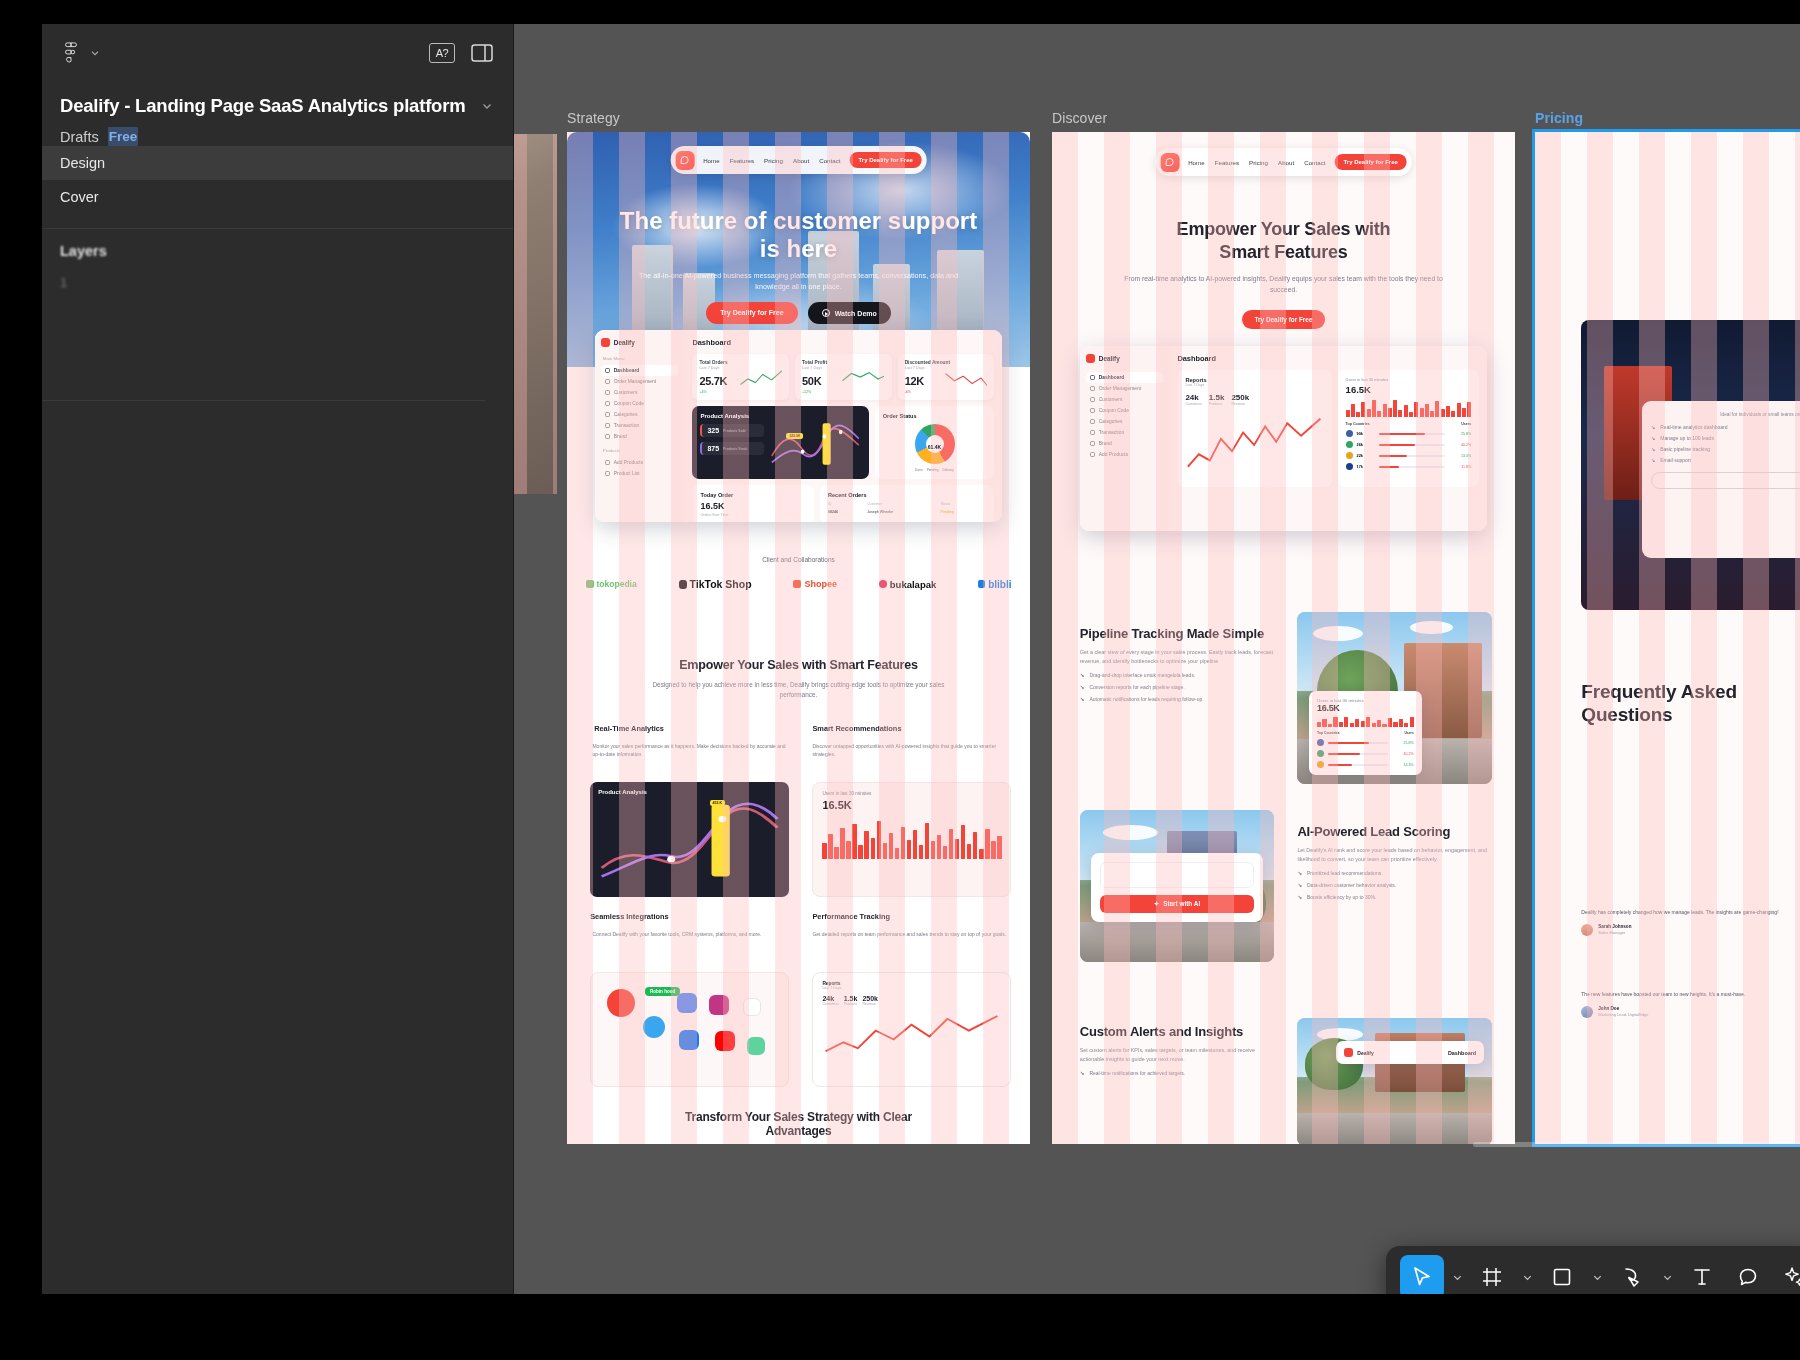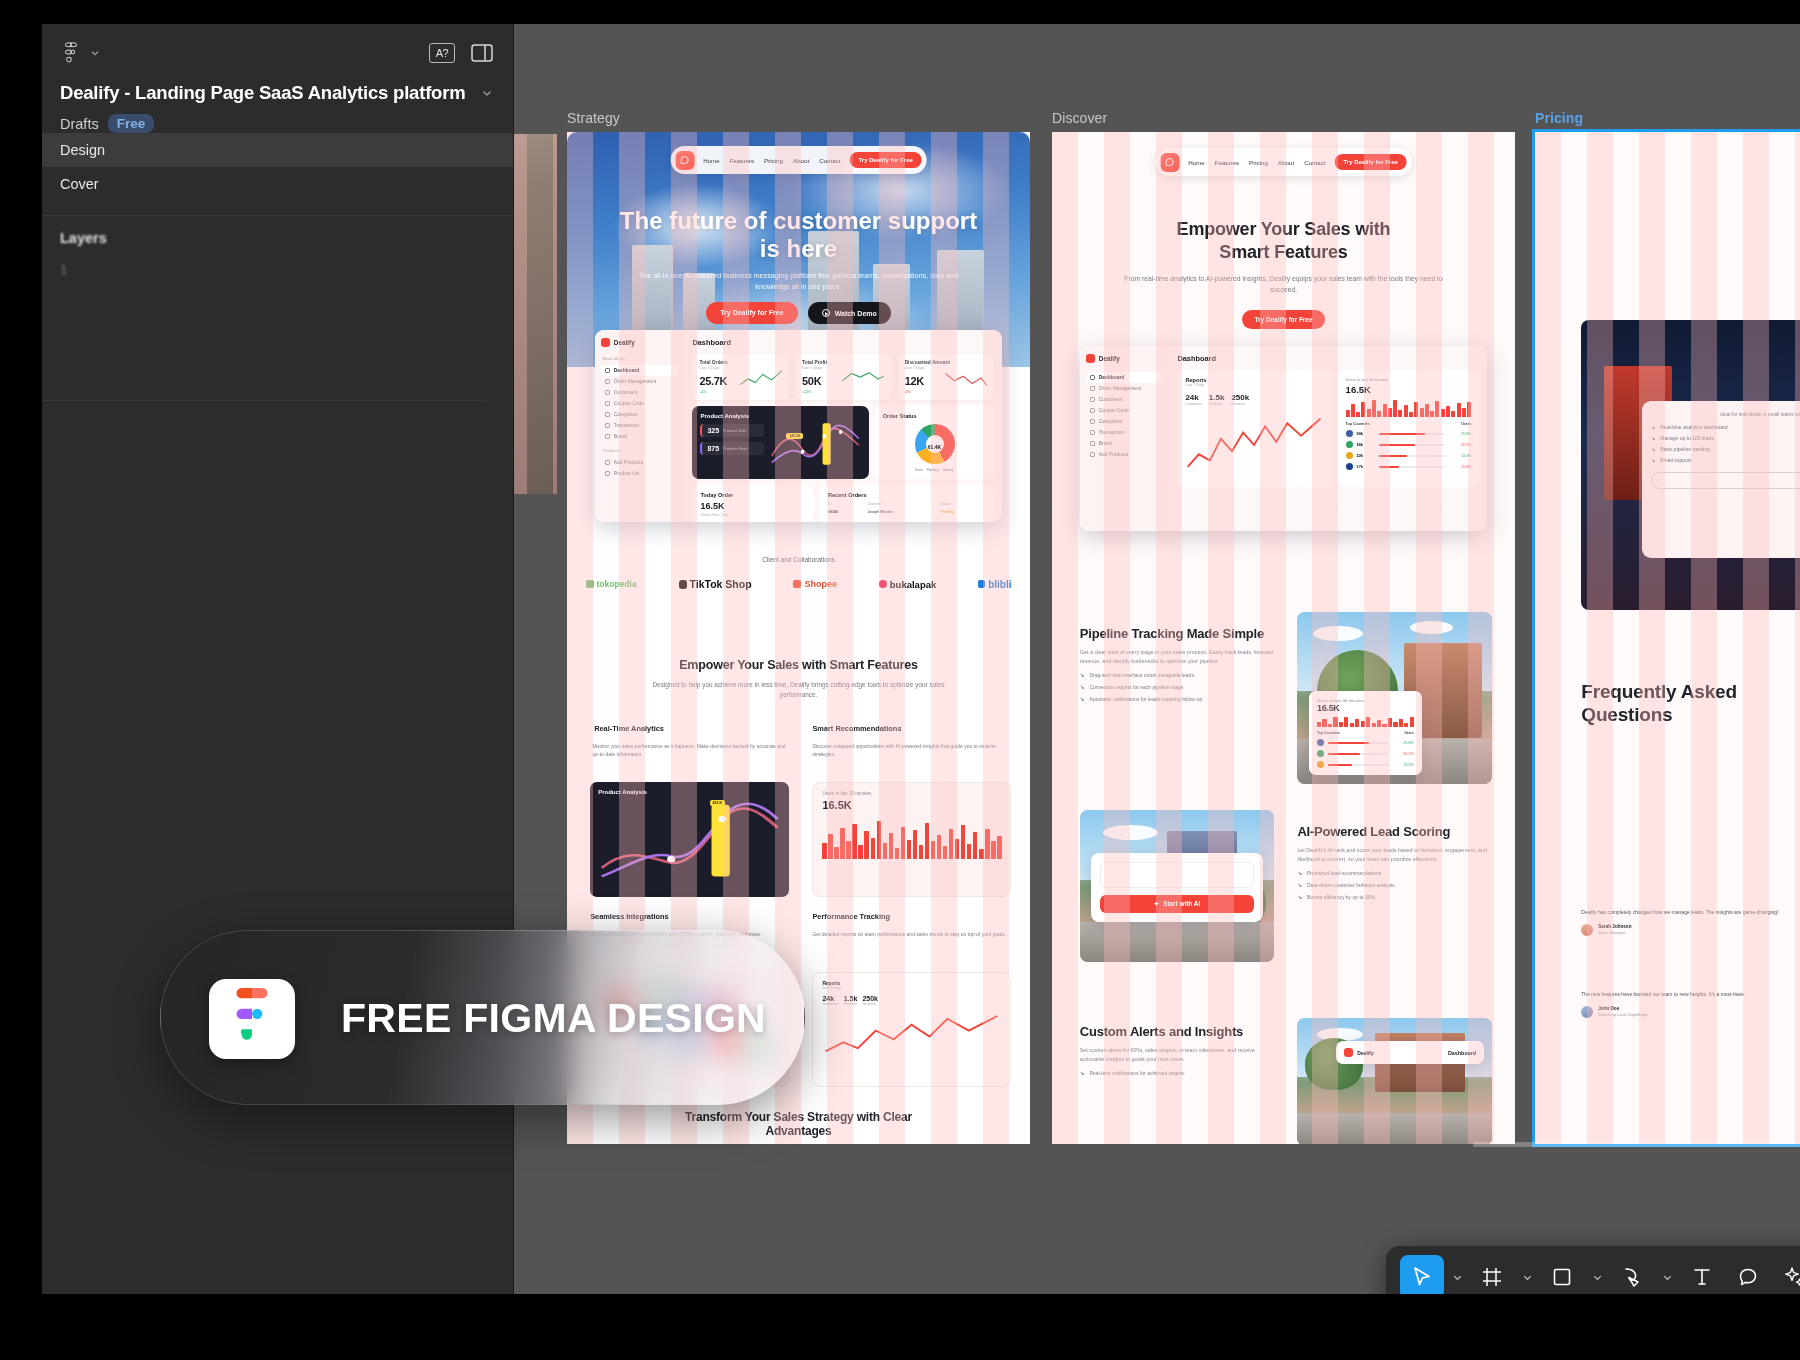--- a/index.html
+++ b/index.html
@@ -19,28 +19,28 @@
   .lp-top { height:58px; display:flex; align-items:center; padding:0 18px; }
   .figma-mark { width:22px; height:22px; display:block; }
   .chev { width:10px; height:10px; margin-left:8px; opacity:.75; }
   .spacer { flex:1; }
   .badge-a { width:26px; height:20px; border:1.4px solid #b9b9b9; border-radius:3px;
              color:#e6e6e6; font-size:11px; display:flex; align-items:center;
              justify-content:center; letter-spacing:-.4px; }
   .panel-ic { width:26px; height:20px; margin-left:14px; display:flex;
               align-items:center; justify-content:center; }
 
-  .lp-title-row { display:flex; align-items:center; padding:0 18px; margin-top:0; }
+  .lp-title-row { display:flex; align-items:center; padding:0 18px; margin-top:13px; }
   .lp-title { color:#fff; font-size:18.5px; font-weight:700; letter-spacing:-.2px; }
   .lp-title-chev { margin-left:16px; opacity:.7; }
 
   .lp-meta { display:flex; align-items:center; gap:9px; padding:0 18px; margin-top:10px; }
   .lp-drafts { color:#cfcfcf; font-size:14.5px; }
   .lp-free { background:#3a4c6b; color:#7fb1e8; font-size:13.5px; font-weight:600;
-             padding:2px 9px; border-radius:8px; }
+             padding:2px 1px; border-radius:1px; }
 
   .lp-tabs { display:flex; align-items:center; height:54px; margin-top:14px;
              border-top:1px solid #3a3a3a; border-bottom:1px solid #3a3a3a; padding:0 12px; }
   .lp-tab { font-size:14.5px; color:#9a9a9a; padding:5px 12px; border-radius:5px;
             cursor:pointer; }
   .lp-tab.active { color:#fff; font-weight:700; background:#383838; }
   .lp-search { margin-left:auto; width:30px; height:30px; display:flex;
                align-items:center; justify-content:center; cursor:pointer; }
 
   .pages-head { display:flex; align-items:center; height:44px; padding:0 18px; margin-top:7px; }
@@ -994,32 +994,20 @@
       <span>Cover</span>
     </div>
 
     <div class="layers-head">
       <div class="layers-label">Layers</div>
     </div>
     <div class="layer-stub">1</div>
     <div class="lp-divider-b"></div>
   </div>
 
-  <div id="promo">
-    <div class="fg-logo">
-      <svg width="48" height="62" viewBox="0 0 24 36">
-        <path d="M6 0h6v6H6a3 3 0 0 1 0-6z" fill="#f24e1e"></path>
-        <path d="M12 0h6a3 3 0 0 1 0 6h-6V0z" fill="#ff7262"></path>
-        <path d="M6 12h6v6H6a3 3 0 0 1 0-6z" fill="#a259ff"></path>
-        <circle cx="15" cy="15" r="3" fill="#1abcfe"></circle>
-        <path d="M6 24h6v3a3 3 0 1 1-6 0 3 3 0 0 1 0-3z" fill="#0acf83"></path>
-      </svg>
-    </div>
-    <div class="fg-text">FREE FIGMA DESIGN</div>
-  </div>
 
   <div id="toolbar">
     <div class="tool active">
       <svg width="24" height="24" viewBox="0 0 24 24">
         <path d="M5 3 L19 11.5 L12.5 12.8 L9.6 19.5 Z" fill="none" stroke="#fff" stroke-width="1.7" stroke-linejoin="round"></path>
       </svg>
     </div>
     <div class="tcv">
       <svg width="11" height="11" viewBox="0 0 12 12">
             <path d="M2.5 4.5 L6 8 L9.5 4.5" fill="none" stroke="#dadada" stroke-width="1.4"></path>

